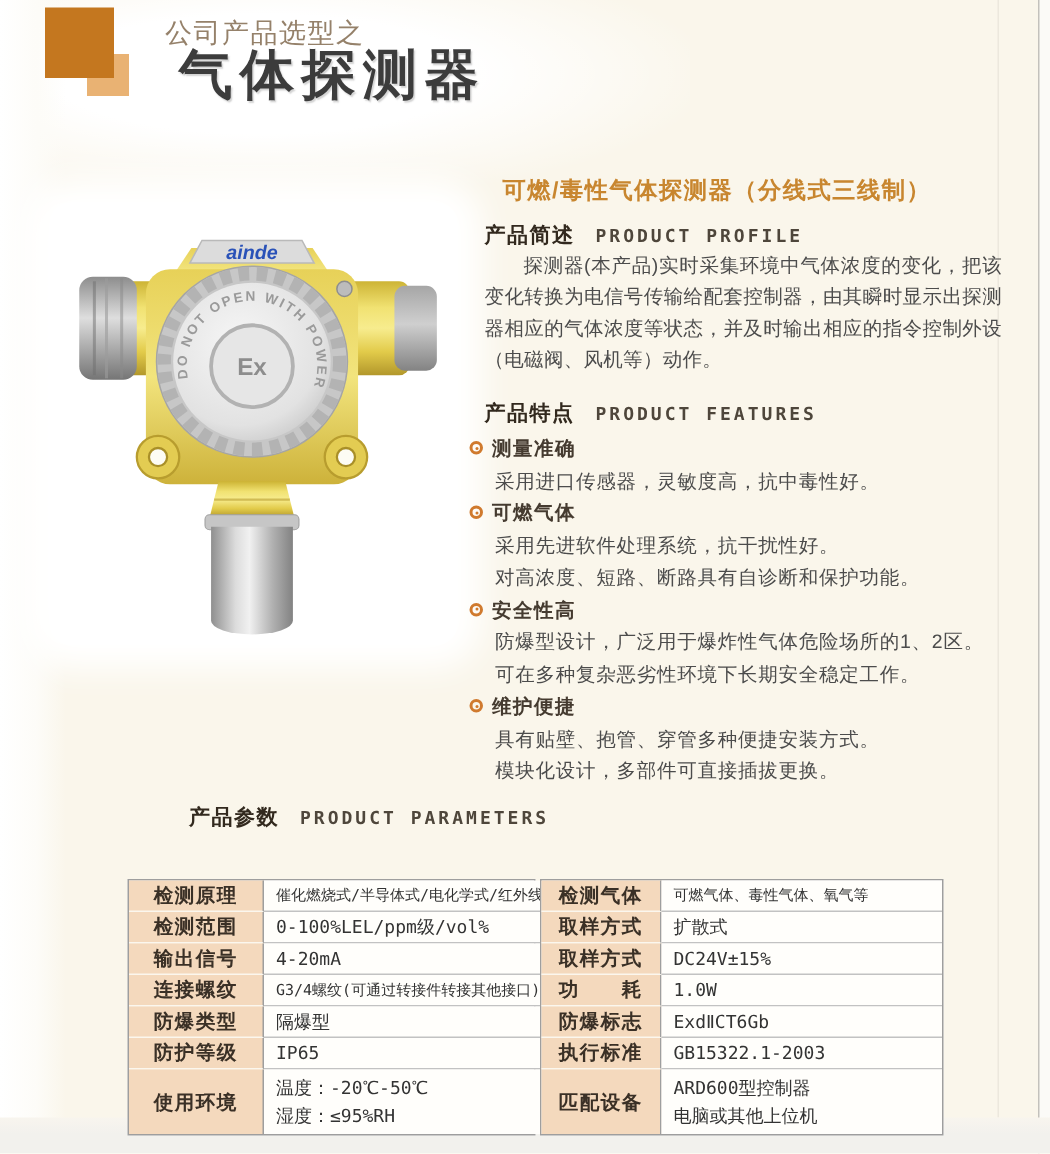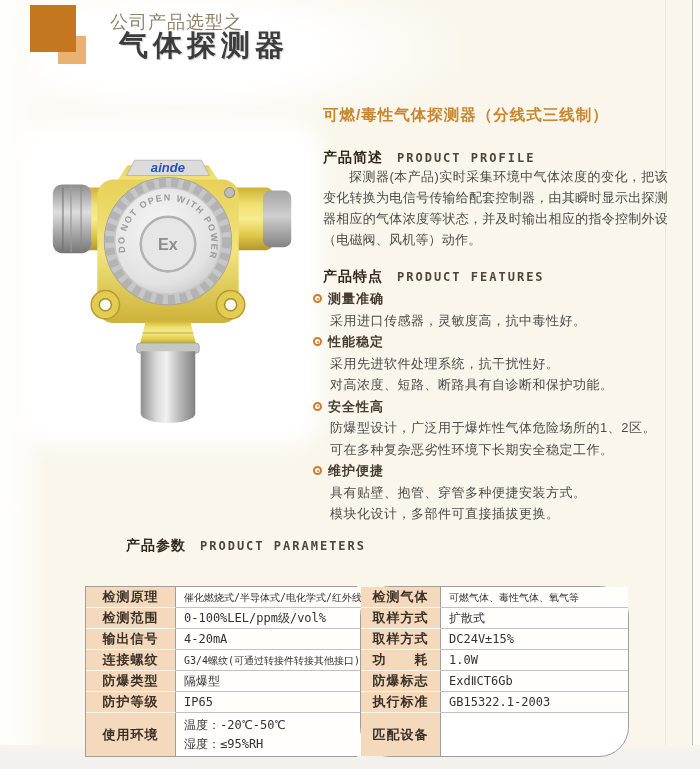--- a/index.html
+++ b/index.html
@@ -40,34 +40,34 @@
   .logo-dark{left:30px;top:5px;width:46px;height:47px;background:#c4771f;z-index:2;}
   .logo-light{left:58px;top:36px;width:28px;height:28px;background:#e9b273;z-index:1;}
   .tagline{
     position:absolute;left:110px;top:10px;
     font-size:18px;font-weight:normal;color:#95816a;
     letter-spacing:1px;
     text-shadow:1px 1px 0 #ffffff;
   }
   .doc-title{
     position:absolute;left:119px;top:26px;margin:0;
-    font-size:29px;font-weight:bold;color:#3c3c3c;letter-spacing:5px;
+    font-size:36px;font-weight:bold;color:#3c3c3c;letter-spacing:5px;
     text-shadow:1px 1px 1px rgba(80,80,80,0.25);
   }
 
   
   .photo{
     position:absolute;left:33px;top:135px;width:272px;height:295px;
     background:#ffffff;border-radius:14px;
     box-shadow:0 0 22px 16px #ffffff;
   }
 
   
   .product-subtitle{
-    position:absolute;left:323px;top:105px;margin:0;
+    position:absolute;left:323px;top:105px;margin:12px;
     font-size:15.5px;font-weight:bold;color:#c8862f;letter-spacing:1px;
   }
   .sec-head{position:absolute;white-space:nowrap;}
   .sec-head .zh{font-size:14px;font-weight:bold;color:#32291e;letter-spacing:1px;}
   .sec-head .en{
     margin-left:14px;font-family:"DejaVu Sans Mono",monospace;
     font-size:12px;color:#4e463b;letter-spacing:2px;font-weight:bold;
   }
   .head-profile{left:323px;top:148px;}
   .head-features{left:323px;top:267px;}
@@ -98,21 +98,21 @@
     font-size:13px;color:#4c4c4c;letter-spacing:0.5px;white-space:nowrap;
   }
 
   
   .ptable{
     position:absolute;top:586px;
     display:grid;grid-template-rows:repeat(6,21px) 43px;
     border:1px solid #9e9e9e;background:#ffffff;
   }
   .ptable-left{left:85px;width:270px;grid-template-columns:90px 1fr;}
-  .ptable-right{left:360px;width:267px;grid-template-columns:80px 1fr;border-radius:30px;}
+  .ptable-right{left:360px;width:267px;grid-template-columns:80px 1fr;}
   .ptable{grid-auto-flow:row;}
   .cell{box-sizing:border-box;display:flex;align-items:center;}
   .lbl{
     background:#f4d9bd;justify-content:center;
     border-right:1px solid #9e9e9e;border-bottom:1px solid #fbf7ee;
     font-size:13px;font-weight:bold;color:#3a3026;letter-spacing:1px;
   }
   .val{
     background:#fffefb;border-bottom:1px solid #c2c2c2;
     padding-left:8px;flex-direction:column;align-items:flex-start;justify-content:center;
@@ -227,21 +227,21 @@
   </div>
 
   <div class="feature-list">
     <div class="feat-title">
         <span class="bullet-icon"></span>
         <span>测量准确</span>
       </div>
     <div class="feat-line">采用进口传感器，灵敏度高，抗中毒性好。</div>
     <div class="feat-title">
         <span class="bullet-icon"></span>
-        <span>性能稳定</span>
+        <span>可燃气体</span>
       </div>
     <div class="feat-line">采用先进软件处理系统，抗干扰性好。</div>
     <div class="feat-line">对高浓度、短路、断路具有自诊断和保护功能。</div>
     <div class="feat-title">
         <span class="bullet-icon"></span>
         <span>安全性高</span>
       </div>
     <div class="feat-line">防爆型设计，广泛用于爆炸性气体危险场所的1、2区。</div>
     <div class="feat-line">可在多种复杂恶劣性环境下长期安全稳定工作。</div>
     <div class="feat-title">
@@ -307,14 +307,18 @@
       </div>
     <div class="cell lbl">防爆标志</div>
     <div class="cell val">
         <span>ExdⅡCT6Gb</span>
       </div>
     <div class="cell lbl">执行标准</div>
     <div class="cell val">
         <span>GB15322.1-2003</span>
       </div>
     <div class="cell lbl row-last">匹配设备</div>
+    <div class="cell val row-last">
+      <span>ARD600型控制器</span>
+      <span>电脑或其他上位机</span>
+    </div>
   </div>
 </div>
 
 </body></html>

